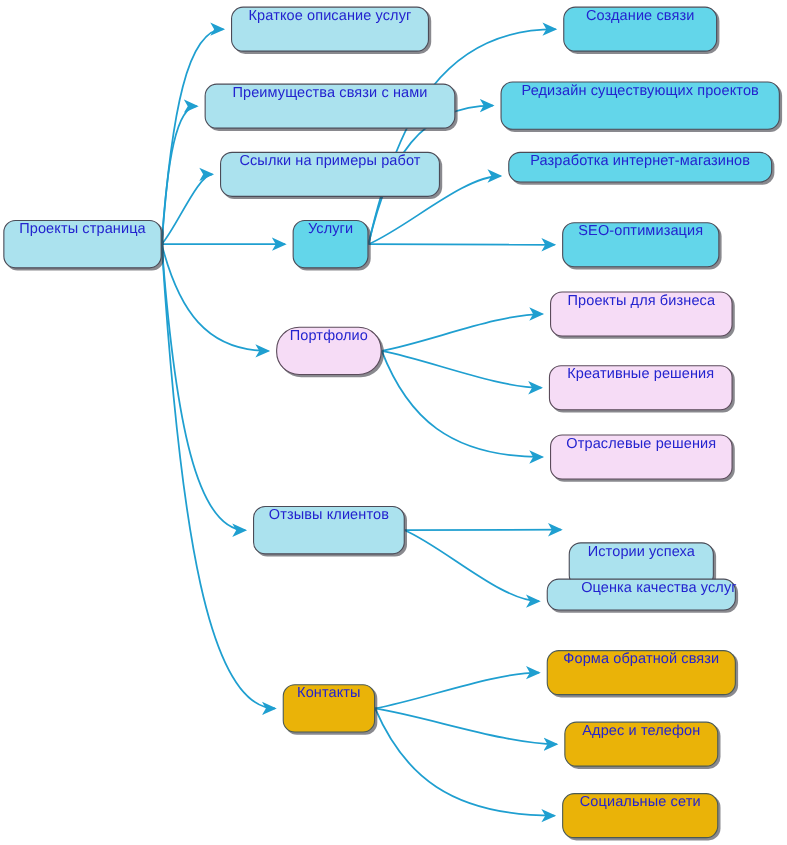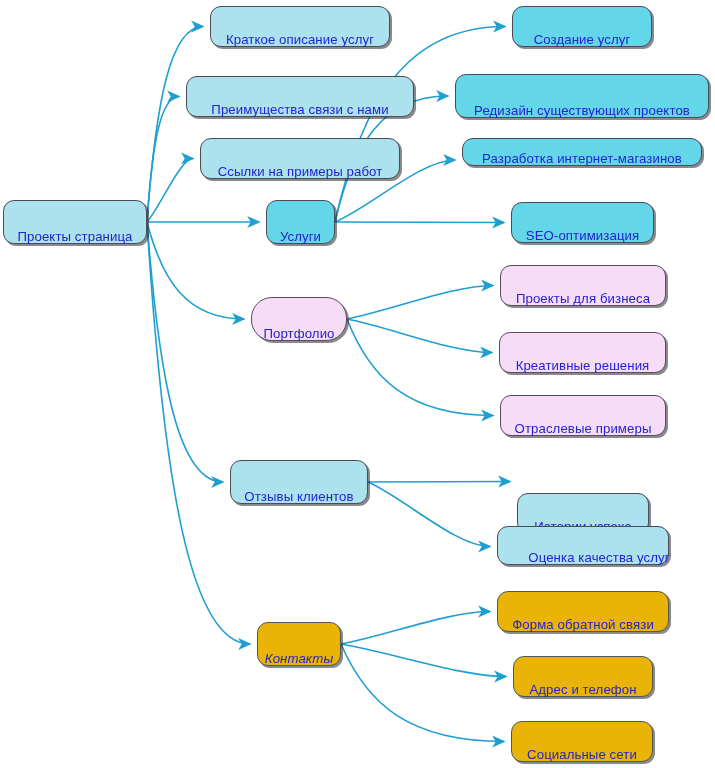--- a/index.html
+++ b/index.html
@@ -5,21 +5,21 @@
   html,body{margin:0;padding:0;background:#ffffff;}
   body{
     font-family:"Liberation Sans","DejaVu Sans",sans-serif;
     width:715px;height:768px;overflow:hidden;
   }
   #canvas{position:relative;width:715px;height:768px;background:#ffffff;}
   #edges{position:absolute;left:0;top:0;width:715px;height:768px;}
   .node{
     position:absolute;
     box-sizing:border-box;
-    display:flex;align-items:flex-end;justify-content:center;
+    display:flex;align-items:flex-start;justify-content:center;
     border:1.6px solid #4b4b57;
     border-radius:11px;
     color:#2323cf;
     font-size:13.2px;
     line-height:1;
     letter-spacing:0.1px;
     white-space:nowrap;
     box-shadow:2px 2px 0 rgba(40,40,50,0.55);
     z-index:5;
   }
@@ -70,53 +70,53 @@
       <div class="node fill-lightblue" style="left: 186px; top: 76px; width: 228px; height: 41px;">
         <span>Преимущества связи с нами</span>
       </div>
       <div class="node fill-lightblue" style="left: 200px; top: 138px; width: 200px; height: 41px;">
         <span>Ссылки на примеры работ</span>
       </div>
       <div class="node fill-cyan" style="left: 266px; top: 200px; width: 69px; height: 44px;">
         <span>Услуги</span>
       </div>
       <div class="node fill-cyan" style="left: 512px; top: 6px; width: 140px; height: 41px;">
-        <span>Создание услуг</span>
+        <span>Создание связи</span>
       </div>
       <div class="node fill-cyan" style="left: 455px; top: 74px; width: 254px; height: 44px;">
         <span>Редизайн существующих проектов</span>
       </div>
       <div class="node fill-cyan" style="left: 462px; top: 138px; width: 240px; height: 28px;">
         <span>Разработка интернет-магазинов</span>
       </div>
       <div class="node fill-cyan" style="left: 511px; top: 202px; width: 143px; height: 41px;">
         <span>SEO-оптимизация</span>
       </div>
       <div class="node fill-pink" style="left: 251px; top: 297px; width: 96px; height: 44px; border-radius: 21px;">
         <span>Портфолио</span>
       </div>
       <div class="node fill-pink" style="left: 500px; top: 265px; width: 166px; height: 41px;">
         <span>Проекты для бизнеса</span>
       </div>
       <div class="node fill-pink" style="left: 499px; top: 332px; width: 167px; height: 41px;">
         <span>Креативные решения</span>
       </div>
       <div class="node fill-pink" style="left: 500px; top: 395px; width: 166px; height: 41px;">
-        <span>Отраслевые примеры</span>
+        <span>Отраслевые решения</span>
       </div>
       <div class="node fill-lightblue" style="left: 230px; top: 460px; width: 138px; height: 44px;">
         <span>Отзывы клиентов</span>
       </div>
       <div class="node fill-lightblue" style="left: 517px; top: 461px; width: 132px; height: 41px; margin-top: 32px;">
         <span>Истории успеха</span>
       </div>
-      <div class="node fill-lightblue" style="left: 497px; top: 526px; width: 172px; height: 39px; padding-left: 32px;">
+      <div class="node fill-lightblue" style="left: 497px; top: 526px; width: 172px; height: 29px; padding-left: 32px;">
         <span>Оценка качества услуг</span>
       </div>
-      <div class="node fill-mint" style="left: 257px; top: 622px; width: 84px; height: 44px; font-style: italic;">
+      <div class="node fill-mint" style="left: 257px; top: 622px; width: 84px; height: 44px;">
         <span>Контакты</span>
       </div>
       <div class="node fill-mint" style="left: 497px; top: 591px; width: 172px; height: 41px;">
         <span>Форма обратной связи</span>
       </div>
       <div class="node fill-mint" style="left: 513px; top: 656px; width: 140px; height: 41px;">
         <span>Адрес и телефон</span>
       </div>
       <div class="node fill-mint" style="left: 511px; top: 721px; width: 142px; height: 41px;">
         <span>Социальные сети</span>

